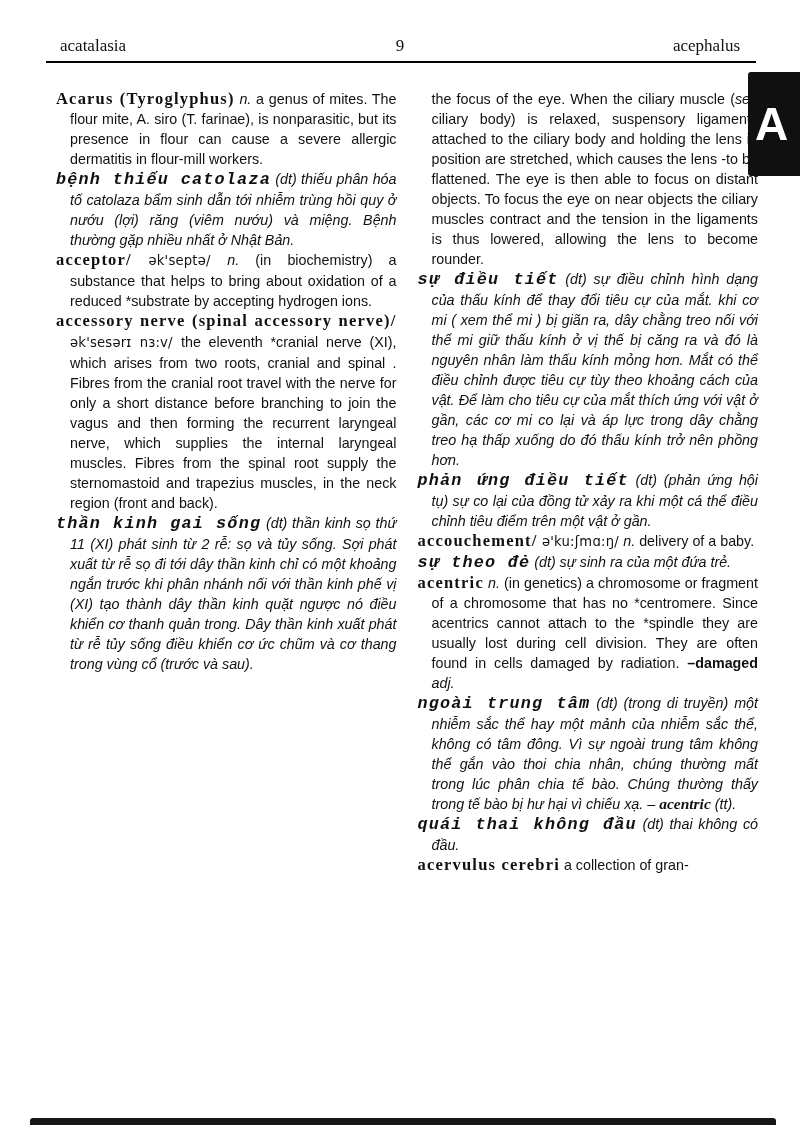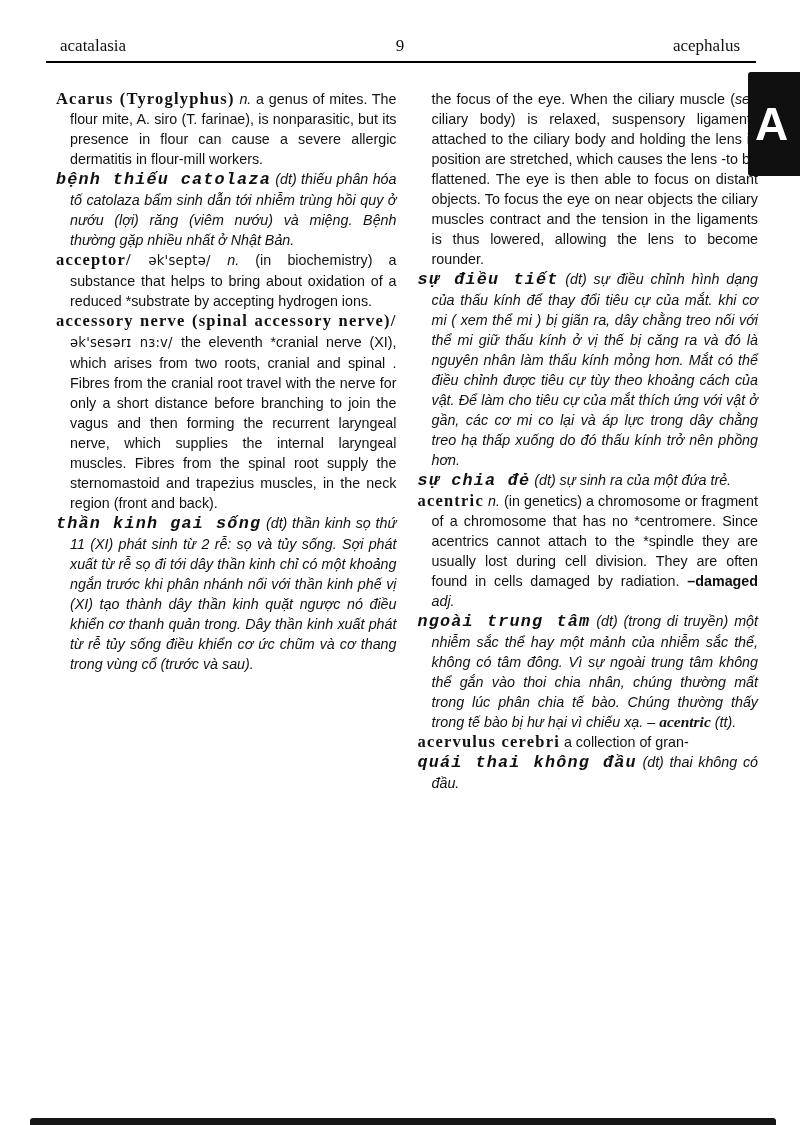--- a/index.html
+++ b/index.html
@@ -121,32 +121,34 @@
 
     </div>
 
     <div class="col">
 
       <p class="cont"><span class="bd">the focus of the eye. When the ciliary muscle (</span><span class="bdv">see</span><span class="bd"> ciliary body) is relaxed, suspensory ligaments attached to the ciliary body and holding the lens in position are stretched, which causes the lens -to be flattened. The eye is then able to focus on distant objects. To focus the eye on near objects the ciliary muscles contract and the tension in the ligaments is thus lowered, allowing the lens to become rounder.</span></p>
 
       <p class="e"><span class="hwv">sự điều tiết</span><span class="bdv"> (dt) sự điều chỉnh hình dạng của thấu kính để thay đổi tiêu cự của mắt. khi cơ mi  ( xem thể mi ) bị giãn ra, dây chằng treo nối với thể mi giữ thấu kính ở vị thế bị căng ra và đó là nguyên nhân làm thấu kính mỏng hơn. Mắt có thể điều chỉnh được tiêu cự tùy theo khoảng cách của vật. Để làm cho tiêu cự của mắt thích ứng với vật ở gần, các cơ mi co lại và áp lực trong dây chằng treo hạ thấp xuống do đó thấu kính trở nên phồng hơn.</span></p>
 
 
+      <p class="e"><span class="hwv">phản ứng điều tiết</span><span class="bdv"> (dt) (phản ứng hội tụ) sự co lại của đồng tử xảy ra khi một cá thể điều chỉnh tiêu điểm trên một vật ở gần.</span></p>
 
+      <p class="e"><span class="hw">accouchement/</span><span class="ph"> ə'ku:ʃmɑ:ŋ/   </span><span class="pos">n. </span><span class="bd">delivery of a baby.</span></p>
 
-      <p class="e"><span class="hwv">sự chia đẻ</span><span class="bdv"> (dt) sự sinh ra của một đứa trẻ.</span></p>
+      <p class="e"><span class="hwv">sự theo đẻ</span><span class="bdv"> (dt) sự sinh ra của một đứa trẻ.</span></p>
 
       <p class="e"><span class="hw">acentric</span><span class="pos"> n. </span><span class="bd">(in genetics) a chromosome or fragment of a chromosome that has no *centromere. Since acentrics cannot attach to the *spindle they are usually lost during cell division. They are often found in cells damaged by radiation. </span><span class="tb">–damaged</span><span class="pos"> adj.</span></p>
 
       <p class="e"><span class="hwv">ngoài trung tâm</span><span class="bdv"> (dt) (trong di truyền) một nhiễm sắc thể hay một mảnh của nhiễm sắc thể, không có tâm đông. Vì sự ngoài trung tâm không thể gắn vào thoi chia nhân, chúng thường mất trong lúc phân chia tế bào. Chúng thường thấy trong tế bào bị hư hại vì chiếu xạ. – </span><span class="tbi">acentric</span><span class="bdv"> (tt).</span></p>
 
 
+      <p class="e"><span class="hwv">quái thai không đầu</span><span class="bdv"> (dt) thai  không có đầu.</span></p>
+
       <p class="e"><span class="hw">acervulus cerebri</span><span class="bd">  a collection of gran-</span></p>
-
-      <p class="e"><span class="hwv">quái thai không đầu</span><span class="bdv"> (dt) thai  không có đầu.</span></p>
 
     </div>
   </div>
 
   <div class="tab">
     <span class="letter">A</span>
   </div>
 
   <div class="bottom-bar"></div>
 

